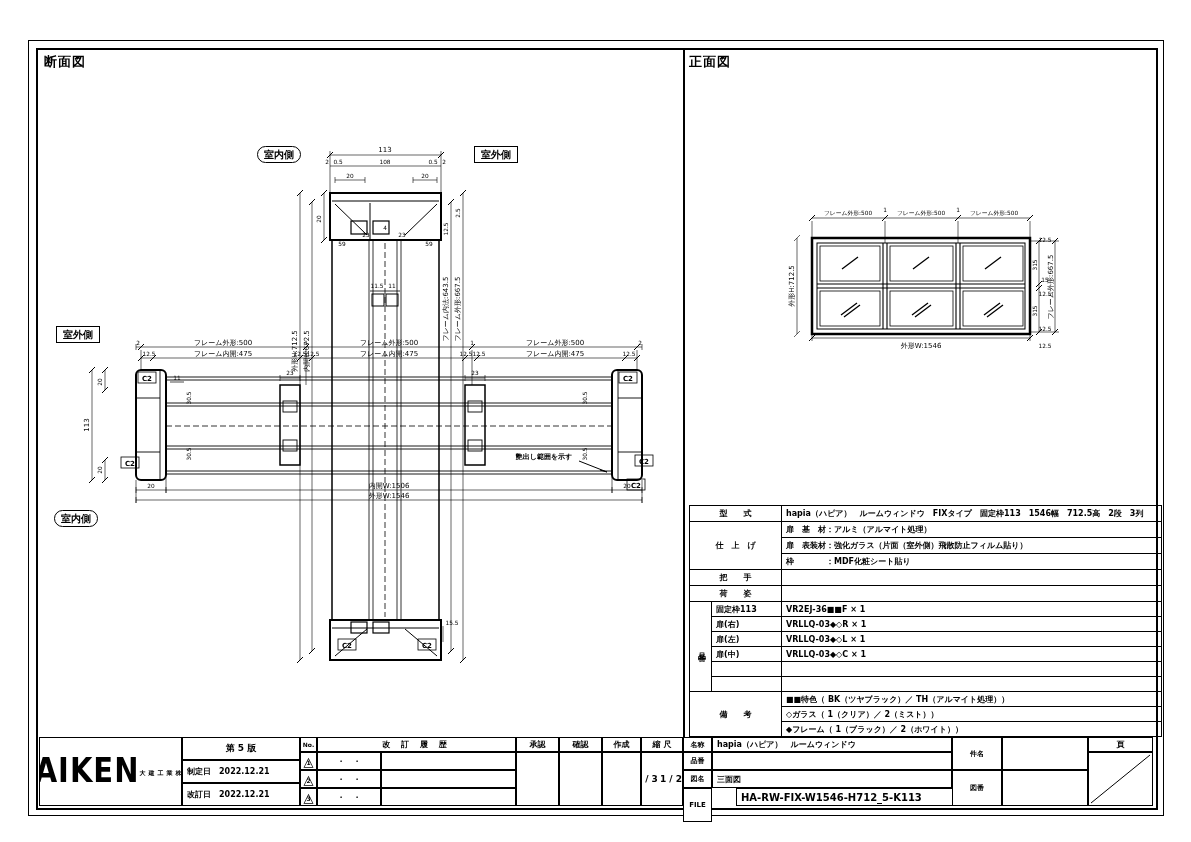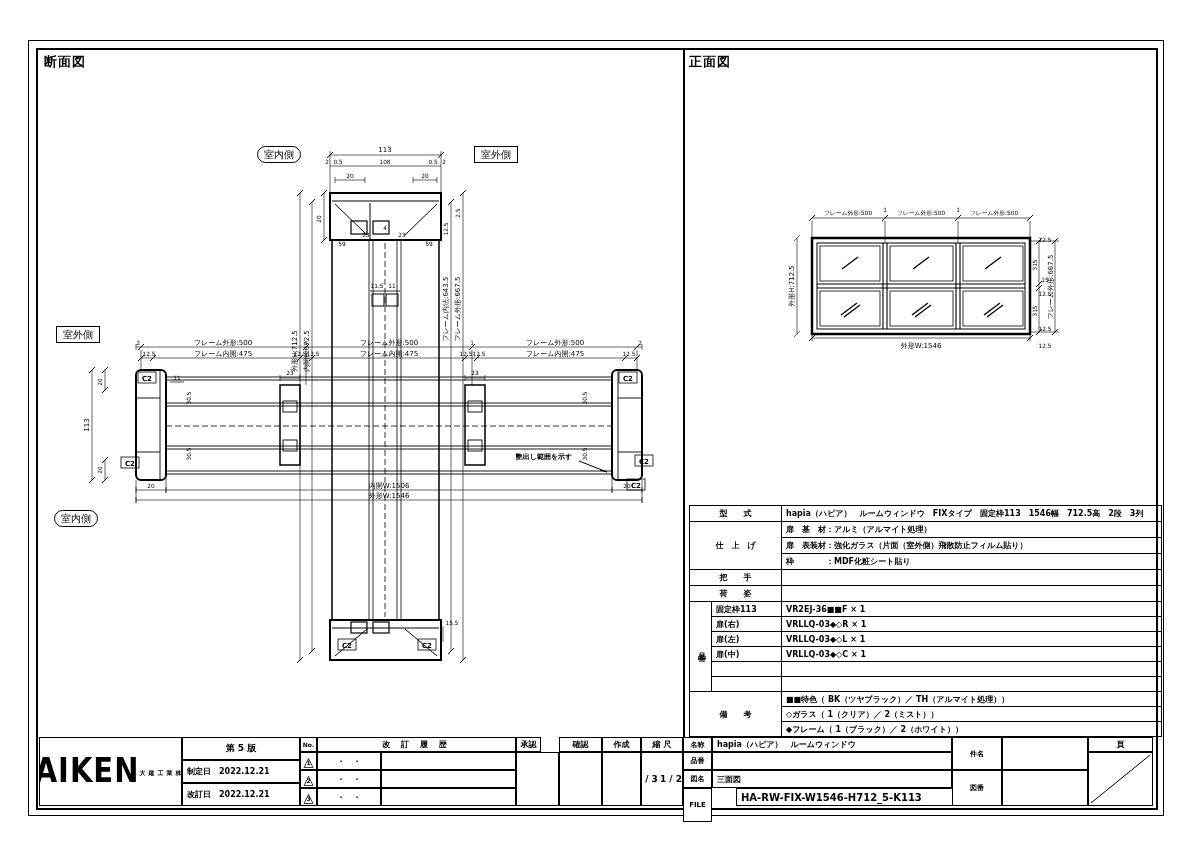--- a/index.html
+++ b/index.html
@@ -3,21 +3,21 @@
 <meta charset="utf-8">
 <style>
   html,body{margin:0;padding:0;background:#fff}
   .sheet{position:relative;width:1191px;height:842px;background:#fff;color:#000;
          font-family:"DejaVu Sans",sans-serif;overflow:hidden}
   .abs{position:absolute}
   .outer-border{position:absolute;left:28px;top:40px;width:1134px;height:774px;border:1.5px solid #000}
   .inner-border{position:absolute;left:36px;top:48px;width:1118px;height:758px;border:2.5px solid #000}
   .divider{position:absolute;left:683px;top:50px;width:2px;height:688px;background:#000}
   .view-title{position:absolute;font-weight:bold;font-size:13px;letter-spacing:1px}
-  .tag{position:absolute;font-size:10px;font-weight:normal;border:1.5px solid #000;
+  .tag{position:absolute;font-size:10px;font-weight:bold;border:1.5px solid #000;
        padding:0 6px;line-height:15px;background:#fff;white-space:nowrap}
   .tag.oval{border-radius:10px}
   svg text{font-family:"DejaVu Sans",sans-serif;text-anchor:middle;fill:#000}
   .dim{font-size:7px}
   .dim-s{font-size:5.8px}
   .c2{font-size:7px;font-weight:bold}
   .note-t{font-size:7px;font-weight:bold}
   
   .spec{position:absolute;left:689px;top:505px;width:473px}
   .spec table{border-collapse:collapse;width:473px;table-layout:fixed;border:1.5px solid #000}
@@ -320,21 +320,21 @@
     <div class="tb" style="left:261px;top:51px;width:17px;height:18px">
       <span class="tri">△<span class="tri-n">3</span></span>
     </div>
     <div class="tb" style="left:278px;top:0;width:199px;height:15px;letter-spacing:4px">改 訂 履 歴</div>
     <div class="tb" style="left:278px;top:15px;width:64px;height:18px">・　・</div>
     <div class="tb" style="left:342px;top:15px;width:135px;height:18px"></div>
     <div class="tb" style="left:278px;top:33px;width:64px;height:18px">・　・</div>
     <div class="tb" style="left:342px;top:33px;width:135px;height:18px"></div>
     <div class="tb" style="left:278px;top:51px;width:64px;height:18px">・　・</div>
     <div class="tb" style="left:342px;top:51px;width:135px;height:18px"></div>
-    <div class="tb" style="left:477px;top:0;width:25px;height:15px">承認</div>
+    <div class="tb" style="left:477px;top:0;width:43px;height:15px">承認</div>
     <div class="tb" style="left:477px;top:15px;width:43px;height:54px"></div>
     <div class="tb" style="left:520px;top:0;width:43px;height:15px">確認</div>
     <div class="tb" style="left:520px;top:15px;width:43px;height:54px"></div>
     <div class="tb" style="left:563px;top:0;width:39px;height:15px">作成</div>
     <div class="tb" style="left:563px;top:15px;width:39px;height:54px"></div>
     <div class="tb" style="left:602px;top:0;width:42px;height:15px">縮 尺</div>
     <div class="tb" style="left:602px;top:15px;width:42px;height:54px;gap:2px;font-size:9px">
       <span>1 / 3</span>
       <span>1 / 20</span>
     </div>

